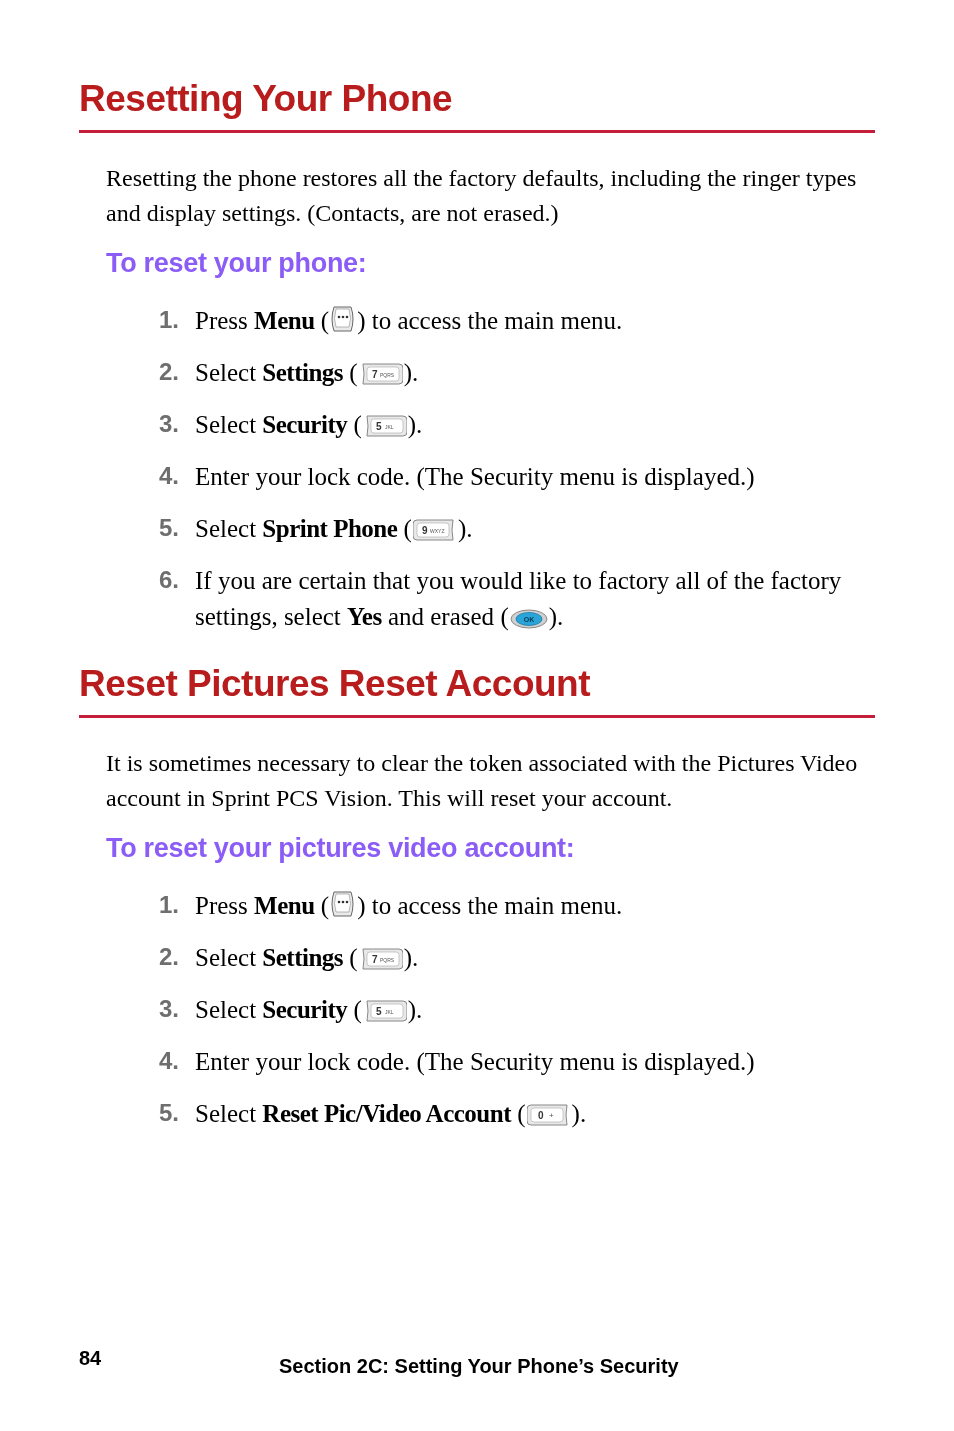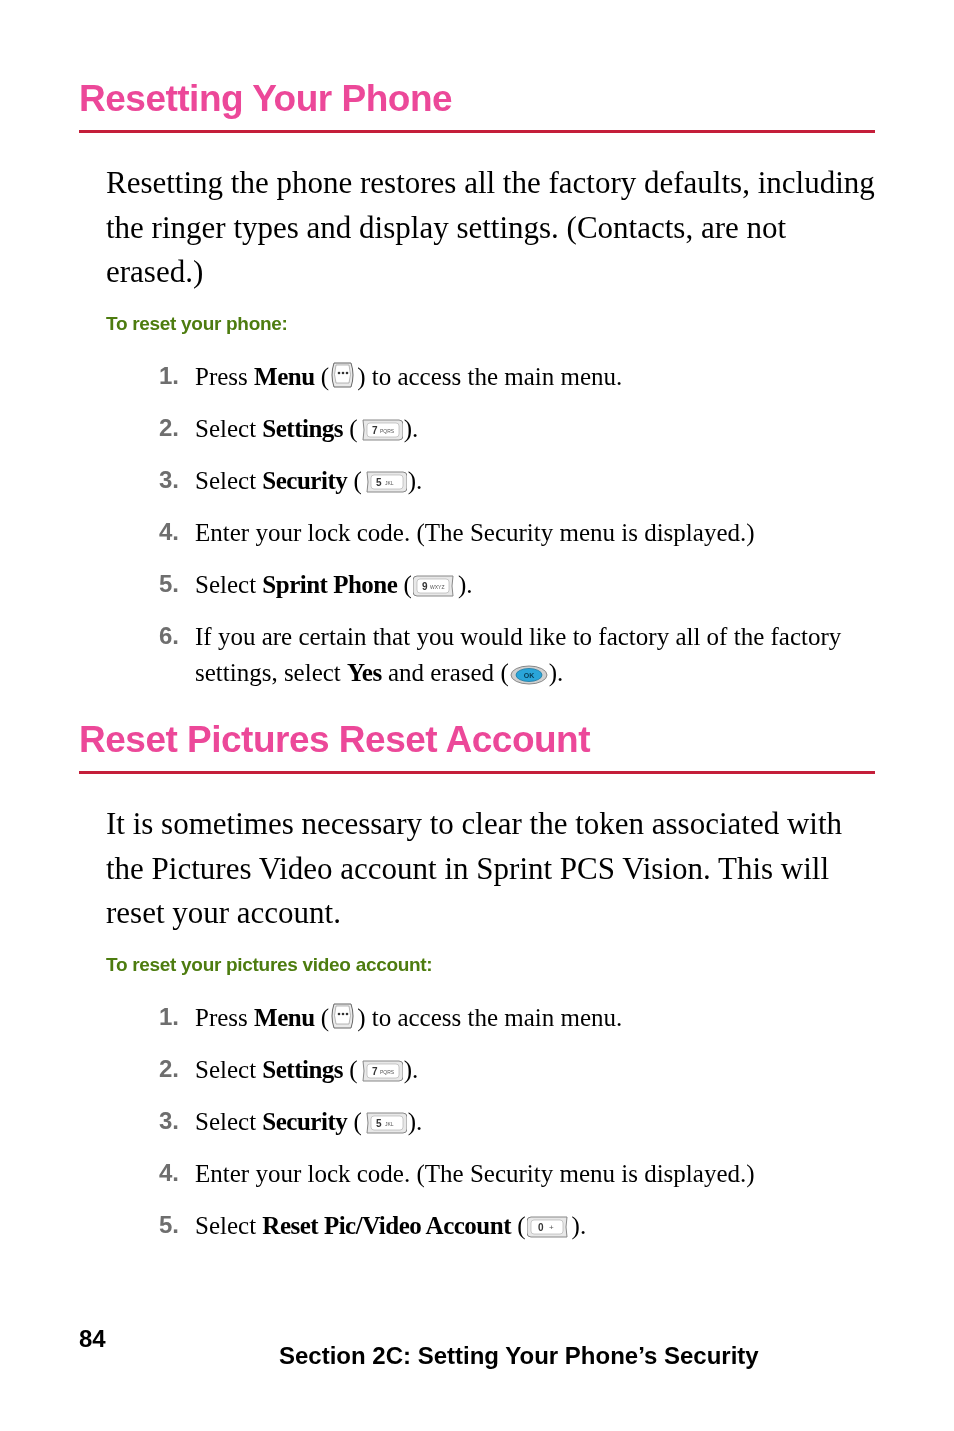--- a/index.html
+++ b/index.html
@@ -8,40 +8,40 @@
     width: 954px;
     height: 1431px;
     background: #ffffff;
     font-family: Georgia, 'Times New Roman', serif;
     color: #000000;
     position: relative;
     box-sizing: border-box;
     padding: 78px 79px 0 79px;
   }
   .heading {
-    color: #ec4899;
+    color: #b91c1c;
     font-family: "Helvetica Neue", Helvetica, Arial, sans-serif;
     font-weight: 800;
     font-size: 37px;
     letter-spacing: -0.5px;
     border-bottom: 3px solid #c41e3a;
     padding-bottom: 10px;
     margin: 0 0 28px 0;
     font-stretch: condensed;
   }
   .intro {
-    font-size: 31px;
+    font-size: 24px;
     line-height: 1.44;
     margin: 0 0 18px 27px;
   }
   .subhead {
     font-family: "Helvetica Neue", Helvetica, Arial, sans-serif;
     font-weight: 700;
-    font-size: 19px;
-    color: #4d7c0f;
+    font-size: 27px;
+    color: #8b5cf6;
     margin: 16px 0 24px 27px;
     letter-spacing: -0.3px;
   }
   ol.steps {
     list-style: none;
     margin: 0 0 24px 0px;
     padding: 0 0 0 60px;
   }
   ol.steps li {
     font-size: 25px;
@@ -68,28 +68,28 @@
     font-stretch: condensed;
   }
   .key {
     display: inline-block;
     vertical-align: -4px;
     margin: 0 1px;
   }
   .key svg { display: block; }
   .footer {
     position: absolute;
-    bottom: 61px;
+    bottom: 53px;
     left: 79px;
     right: 79px;
     display: flex;
-    align-items: flex-start;
+    align-items: center;
     font-family: "Helvetica Neue", Helvetica, Arial, sans-serif;
     font-weight: 700;
-    font-size: 24px;
+    font-size: 20px;
     color: #000000;
   }
   .footer .pagenum { width: 200px; }
   .footer .section { flex: 1; text-align: left; margin-top: 17px; }
   .section-block { margin-bottom: 28px; }
 </style>
 </head>
 <body>
 
 <div class="section-block">

